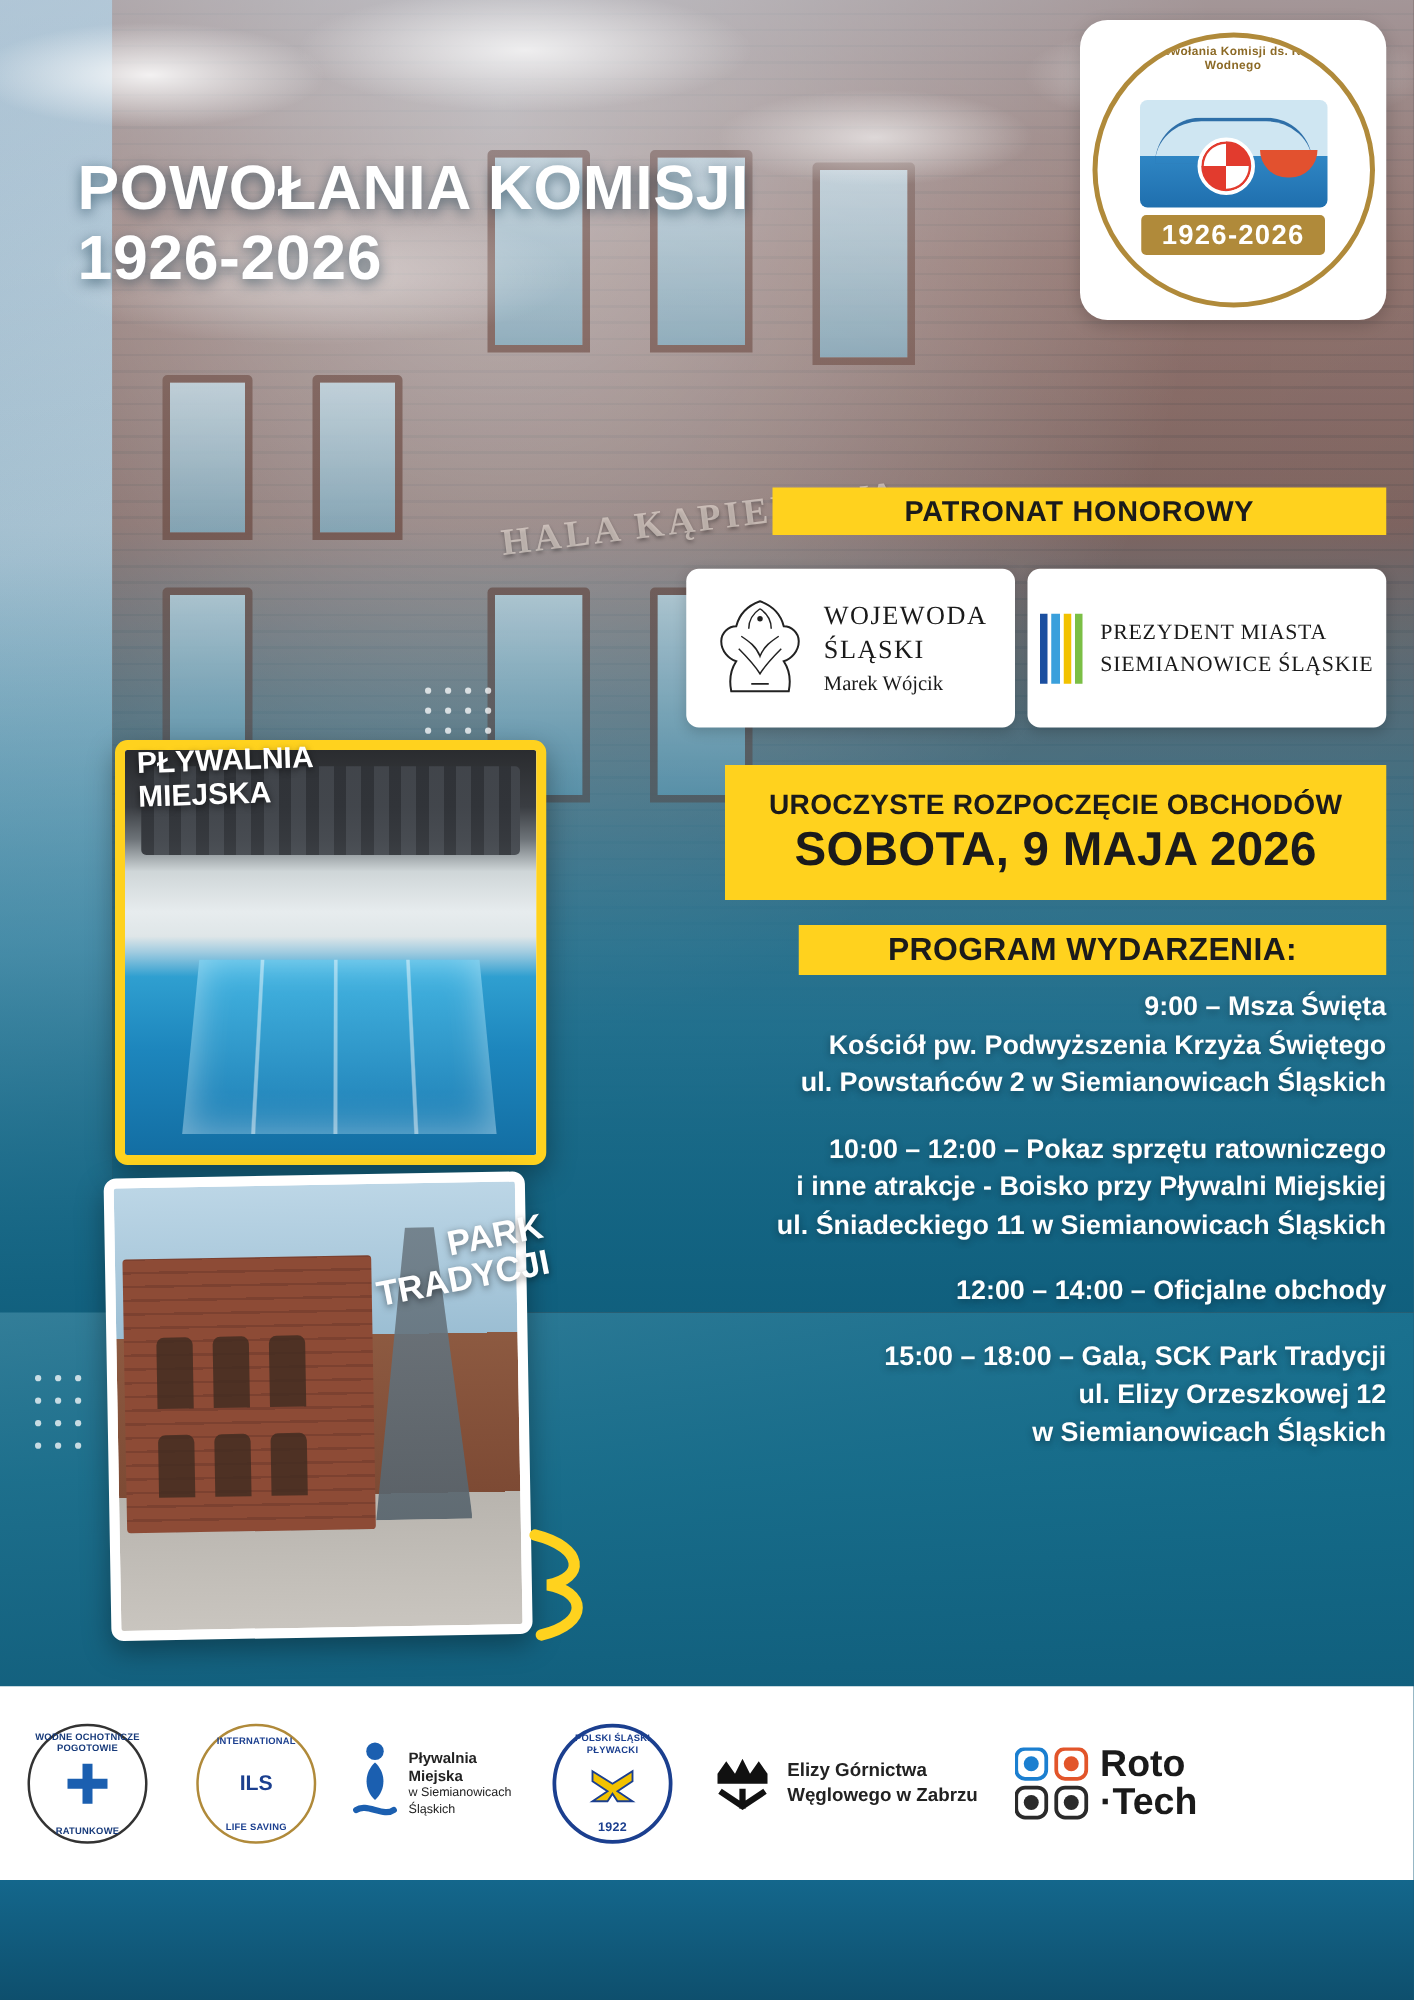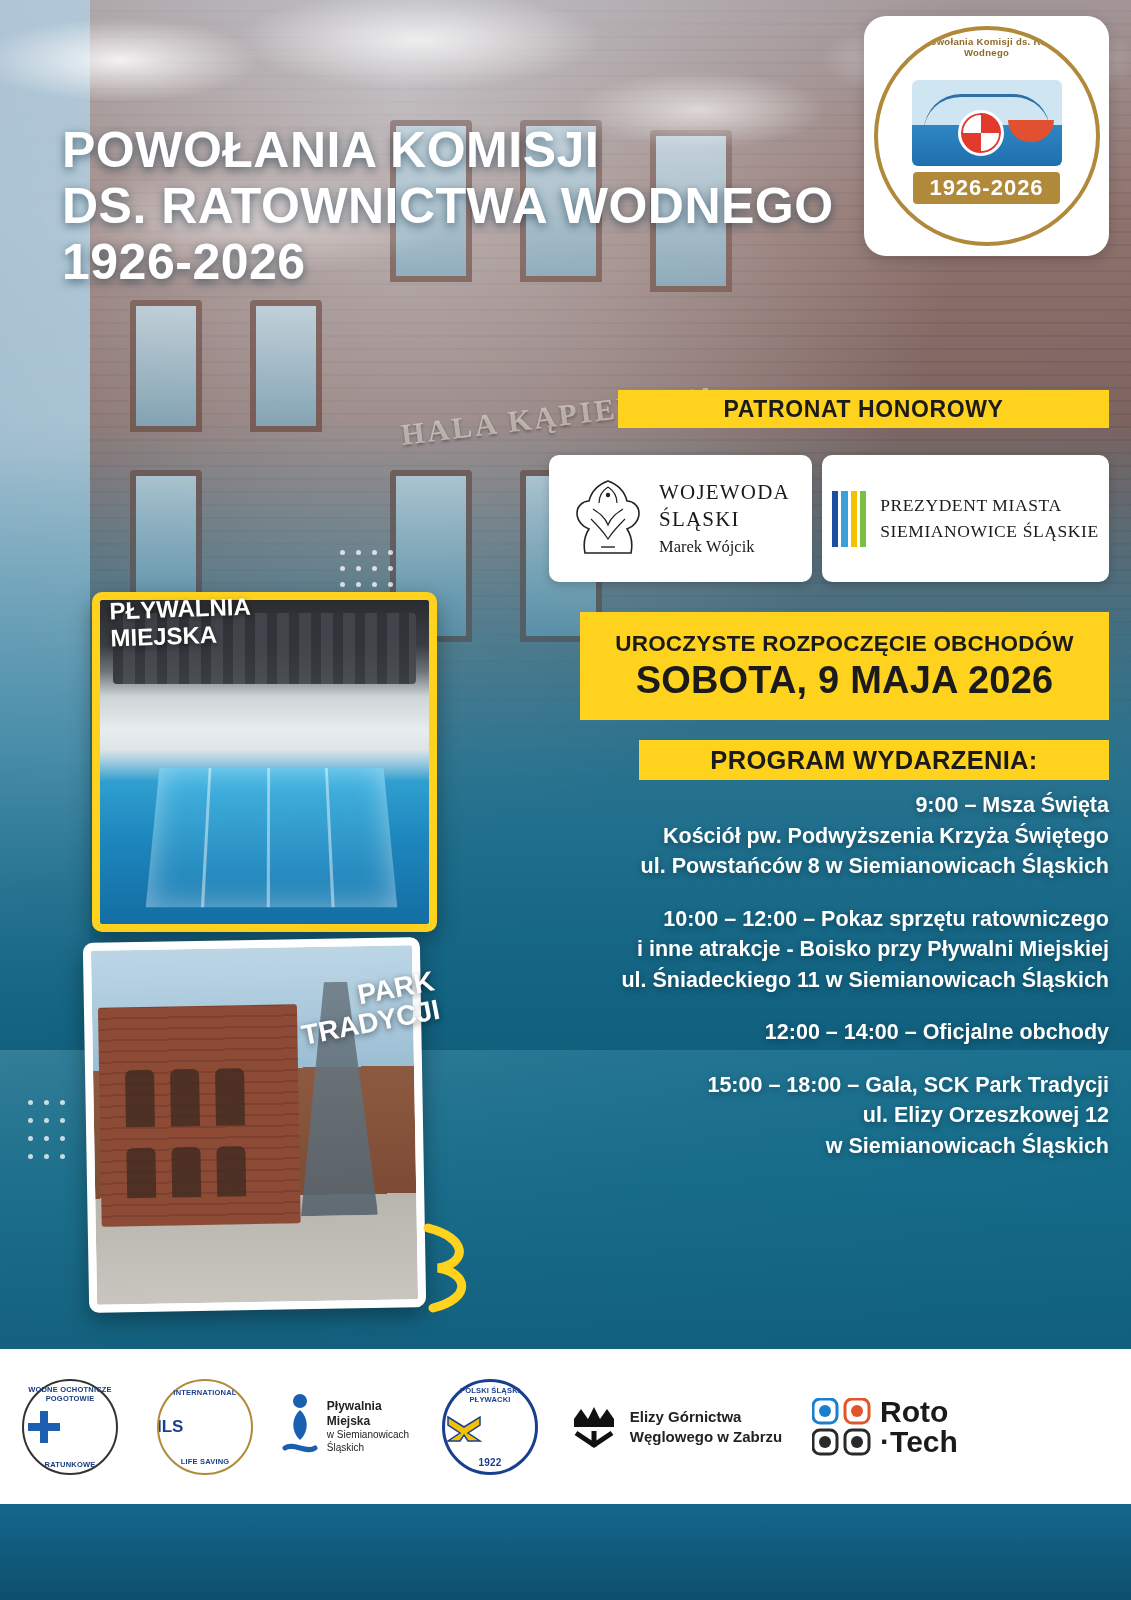--- a/index.html
+++ b/index.html
@@ -192,21 +192,21 @@
   .dots{position:absolute;}
   .dots i{position:absolute;width:5px;height:5px;border-radius:50%;background:rgba(255,255,255,.75);}
   .squiggle{position:absolute;left:418px;top:1218px;width:80px;height:100px;}
 
   
   .strip{
     position:absolute;left:0;bottom:96px;width:1131px;height:155px;background:#fff;
     display:flex;align-items:center;
   }
   .strip .slot{flex:0 0 auto;display:flex;align-items:center;justify-content:center;}
-  .circ-logo{width:96px;height:96px;border-radius:50%;position:relative;display:flex;align-items:center;justify-content:flex-start;}
+  .circ-logo{width:96px;height:96px;border-radius:50%;position:relative;display:flex;align-items:center;justify-content:center;}
   .circ-logo .rim{position:absolute;inset:0;border-radius:50%;border:2px solid #333;}
   .circ-logo .rimtxt{position:absolute;width:100%;text-align:center;font-size:7.5px;font-weight:700;color:#173a7a;letter-spacing:.2px;}
   .logo-cap{font-size:10px;color:#222;line-height:1.25;}
   .footer-bar{position:absolute;left:0;bottom:0;width:1131px;height:96px;background:linear-gradient(180deg,#14678c,#0e4f6d);}
 </style>
 </head>
 <body>
 
 <div class="poster">
 
@@ -220,21 +220,20 @@
     <div class="bwin" style="left:430px;top:470px;width:70px;height:160px;"></div>
     <div class="bwin" style="left:40px;top:470px;width:60px;height:140px;"></div>
   </div>
   <div class="sky-fade"></div>
   <div class="clouds"></div>
 
   <div class="facade-text">HALA KĄPIELOWA</div>
 
   <div class="headline">
     <div>POWOŁANIA KOMISJI</div>
-    <div>DS. RATOWNICTWA WODNEGO</div>
     <div>1926-2026</div>
   </div>
 
   <div class="emblem-box">
     <div class="emblem">
       <div class="ring-text">100-lecie Powołania Komisji ds. Ratownictwa Wodnego</div>
       <div class="scene">
         <div class="bridge"></div>
         <div class="ring"></div>
         <div class="boat"></div>
@@ -280,21 +279,21 @@
     <div class="l1">UROCZYSTE ROZPOCZĘCIE OBCHODÓW</div>
     <div class="l2">SOBOTA, 9 MAJA 2026</div>
   </div>
 
   <div class="ybar" id="program">PROGRAM WYDARZENIA:</div>
 
   <div class="program-text">
     <div class="blk">
       <div>9:00 – Msza Święta</div>
       <div>Kościół pw. Podwyższenia Krzyża Świętego</div>
-      <div>ul. Powstańców 8 w Siemianowicach Śląskich</div>
+      <div>ul. Powstańców 2 w Siemianowicach Śląskich</div>
     </div>
     <div class="blk">
       <div>10:00 – 12:00 – Pokaz sprzętu ratowniczego</div>
       <div>i inne atrakcje - Boisko przy Pływalni Miejskiej</div>
       <div>ul. Śniadeckiego 11 w Siemianowicach Śląskich</div>
     </div>
     <div class="blk">
       <div>12:00 – 14:00 – Oficjalne obchody</div>
     </div>
     <div class="blk">

